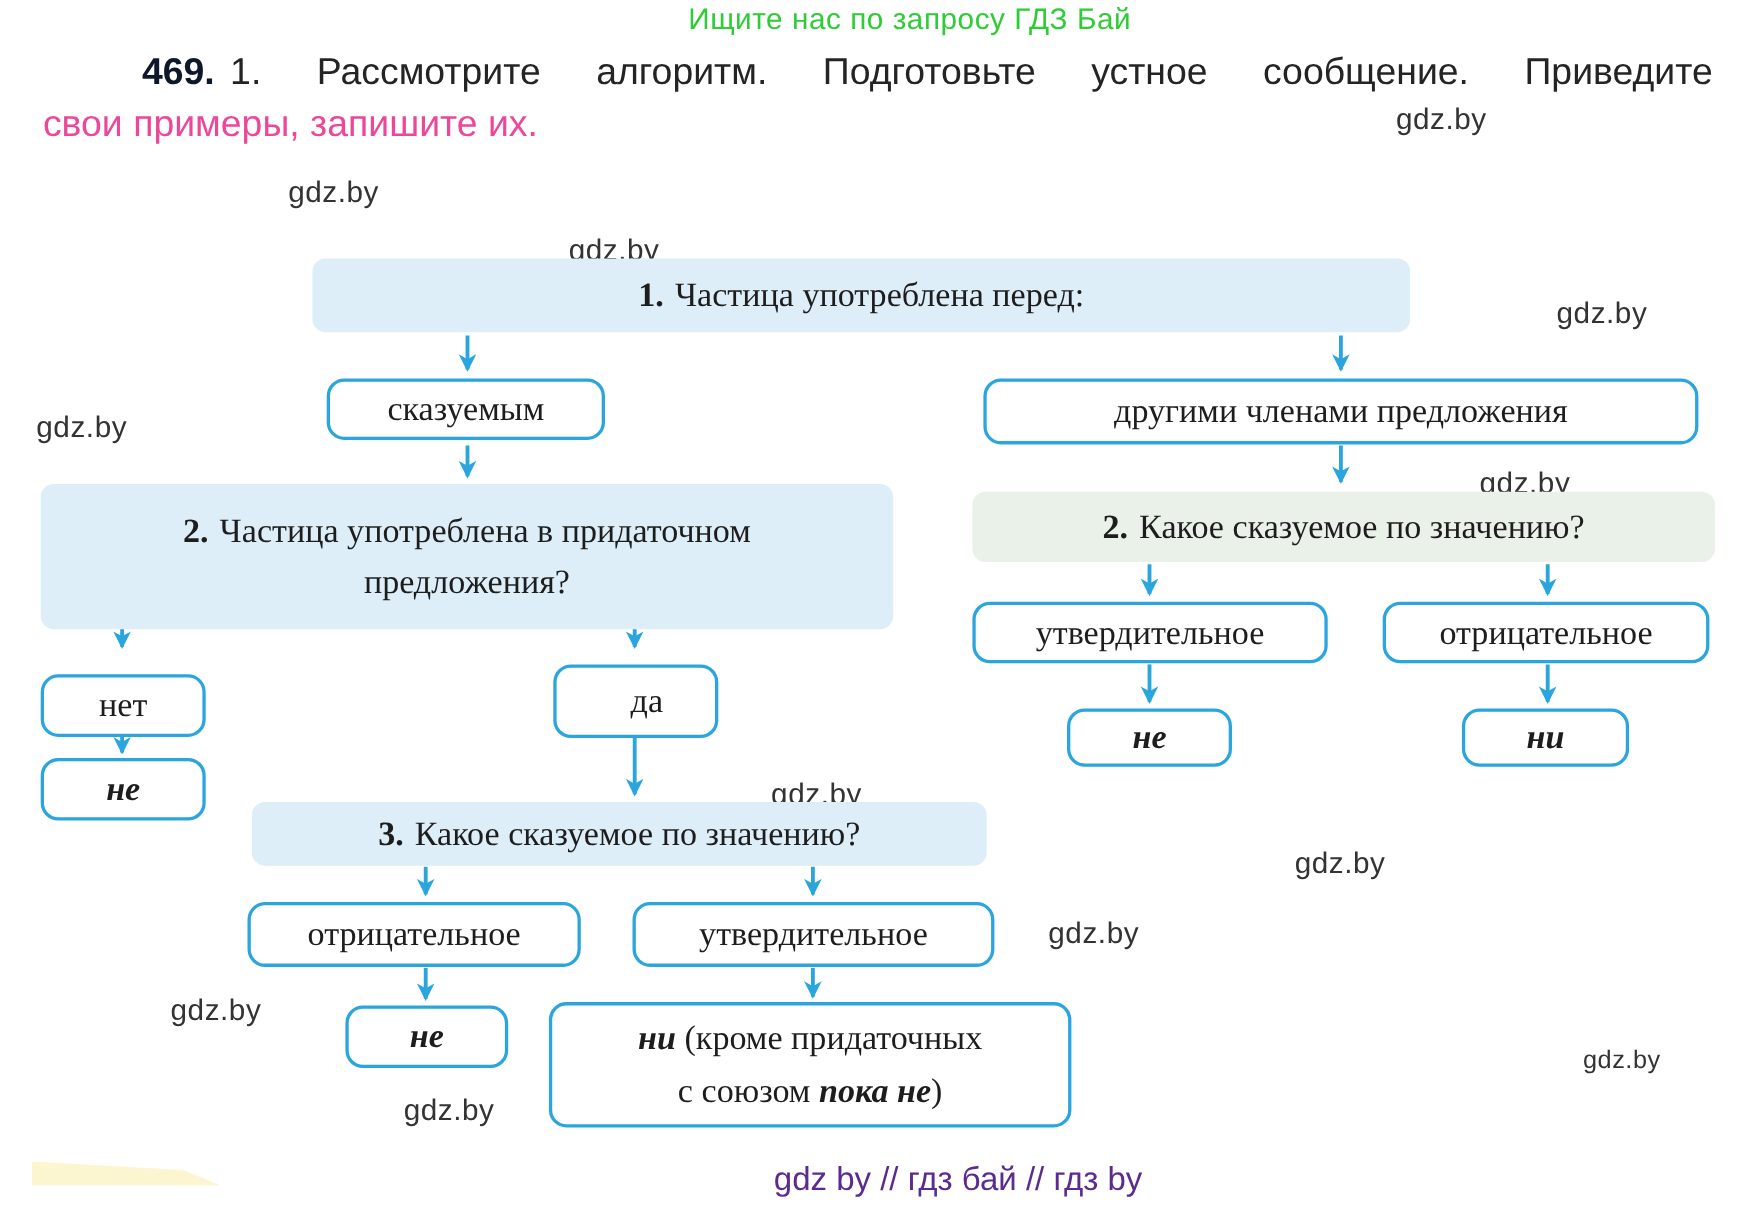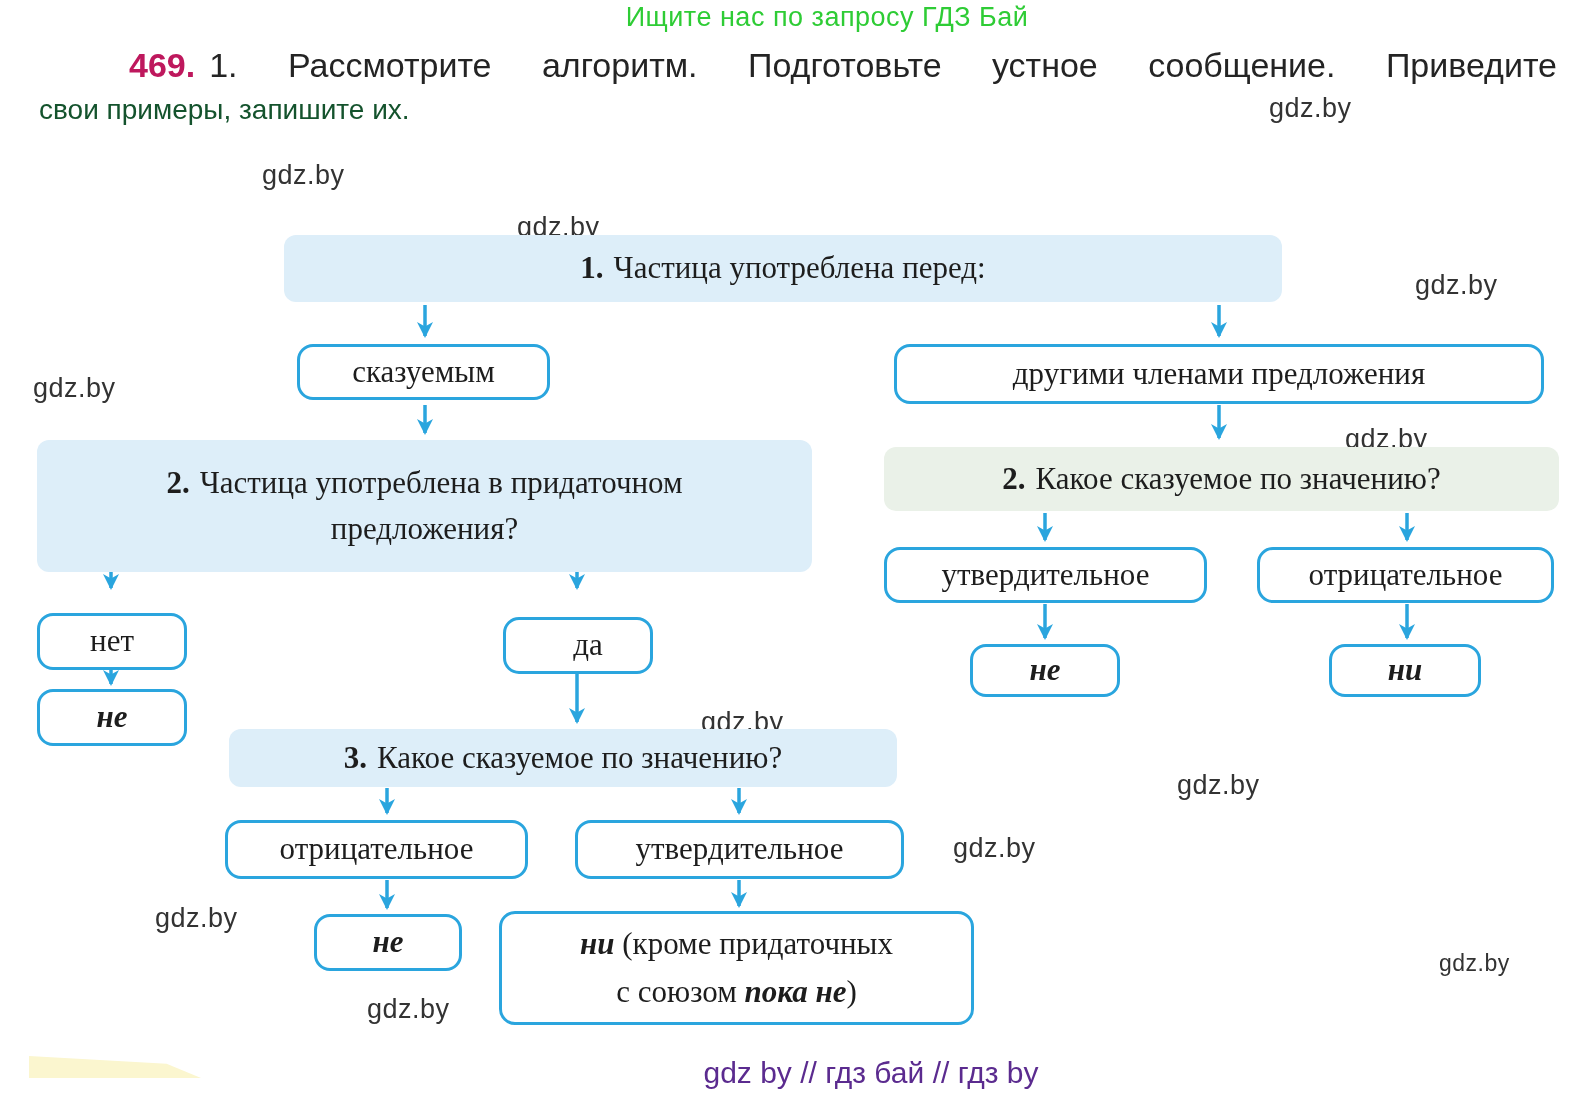--- a/index.html
+++ b/index.html
@@ -9,23 +9,23 @@
   }
   .promo {
     position:absolute; top:2px; left:0; width:100%; text-align:center;
     font-size:27px; color:#2ecc35; letter-spacing:0.5px;
   }
   .task-line1 {
     position:absolute; left:100px; top:46px; width:1428px;
     font-size:34px; color:#242424;
     text-align:justify; text-align-last:justify; white-space:normal;
   }
-  .task-num { color:#be185d; font-weight:bold; margin-right:14px; }
+  .task-num { color:#0f172a; font-weight:bold; margin-right:14px; }
   .task-line2 {
-    position:absolute; left:10px; top:94px; font-size:28px; color:#14532d;
+    position:absolute; left:10px; top:94px; font-size:34px; color:#ec4899;
   }
   .wm {
     position:absolute; font-size:27px; color:#333333; letter-spacing:0.5px;
   }
   .wm.small { font-size:23px; }
   .diagram-title {
     position:absolute; left:530px; top:166px;
     font-family:"Liberation Serif", serif; font-weight:bold;
     font-size:38px; color:#1373b5; white-space:nowrap;
   }
@@ -144,21 +144,21 @@
   </div>
 
   <div class="abox" style="left:1300px; top:644px; width:152px; height:53px;">
     <span class="ans">ни</span>
   </div>
 
   <div class="abox" style="left:8px; top:613px; width:150px; height:57px;">
     <span>нет</span>
   </div>
 
-  <div class="abox" style="left:474px; top:617px; width:150px; height:57px;padding-left:20px;">
+  <div class="abox" style="left:474px; top:604px; width:150px; height:67px;padding-left:20px;">
     <span>да</span>
   </div>
 
   <div class="abox" style="left:8px; top:689px; width:150px; height:57px;">
     <span class="ans">не</span>
   </div>
 
   <div class="qbox" style="left:200px; top:729px; width:668px; height:58px;">
     <span class="qnum">3.</span>
     <span>Какое сказуемое по значению?</span>

